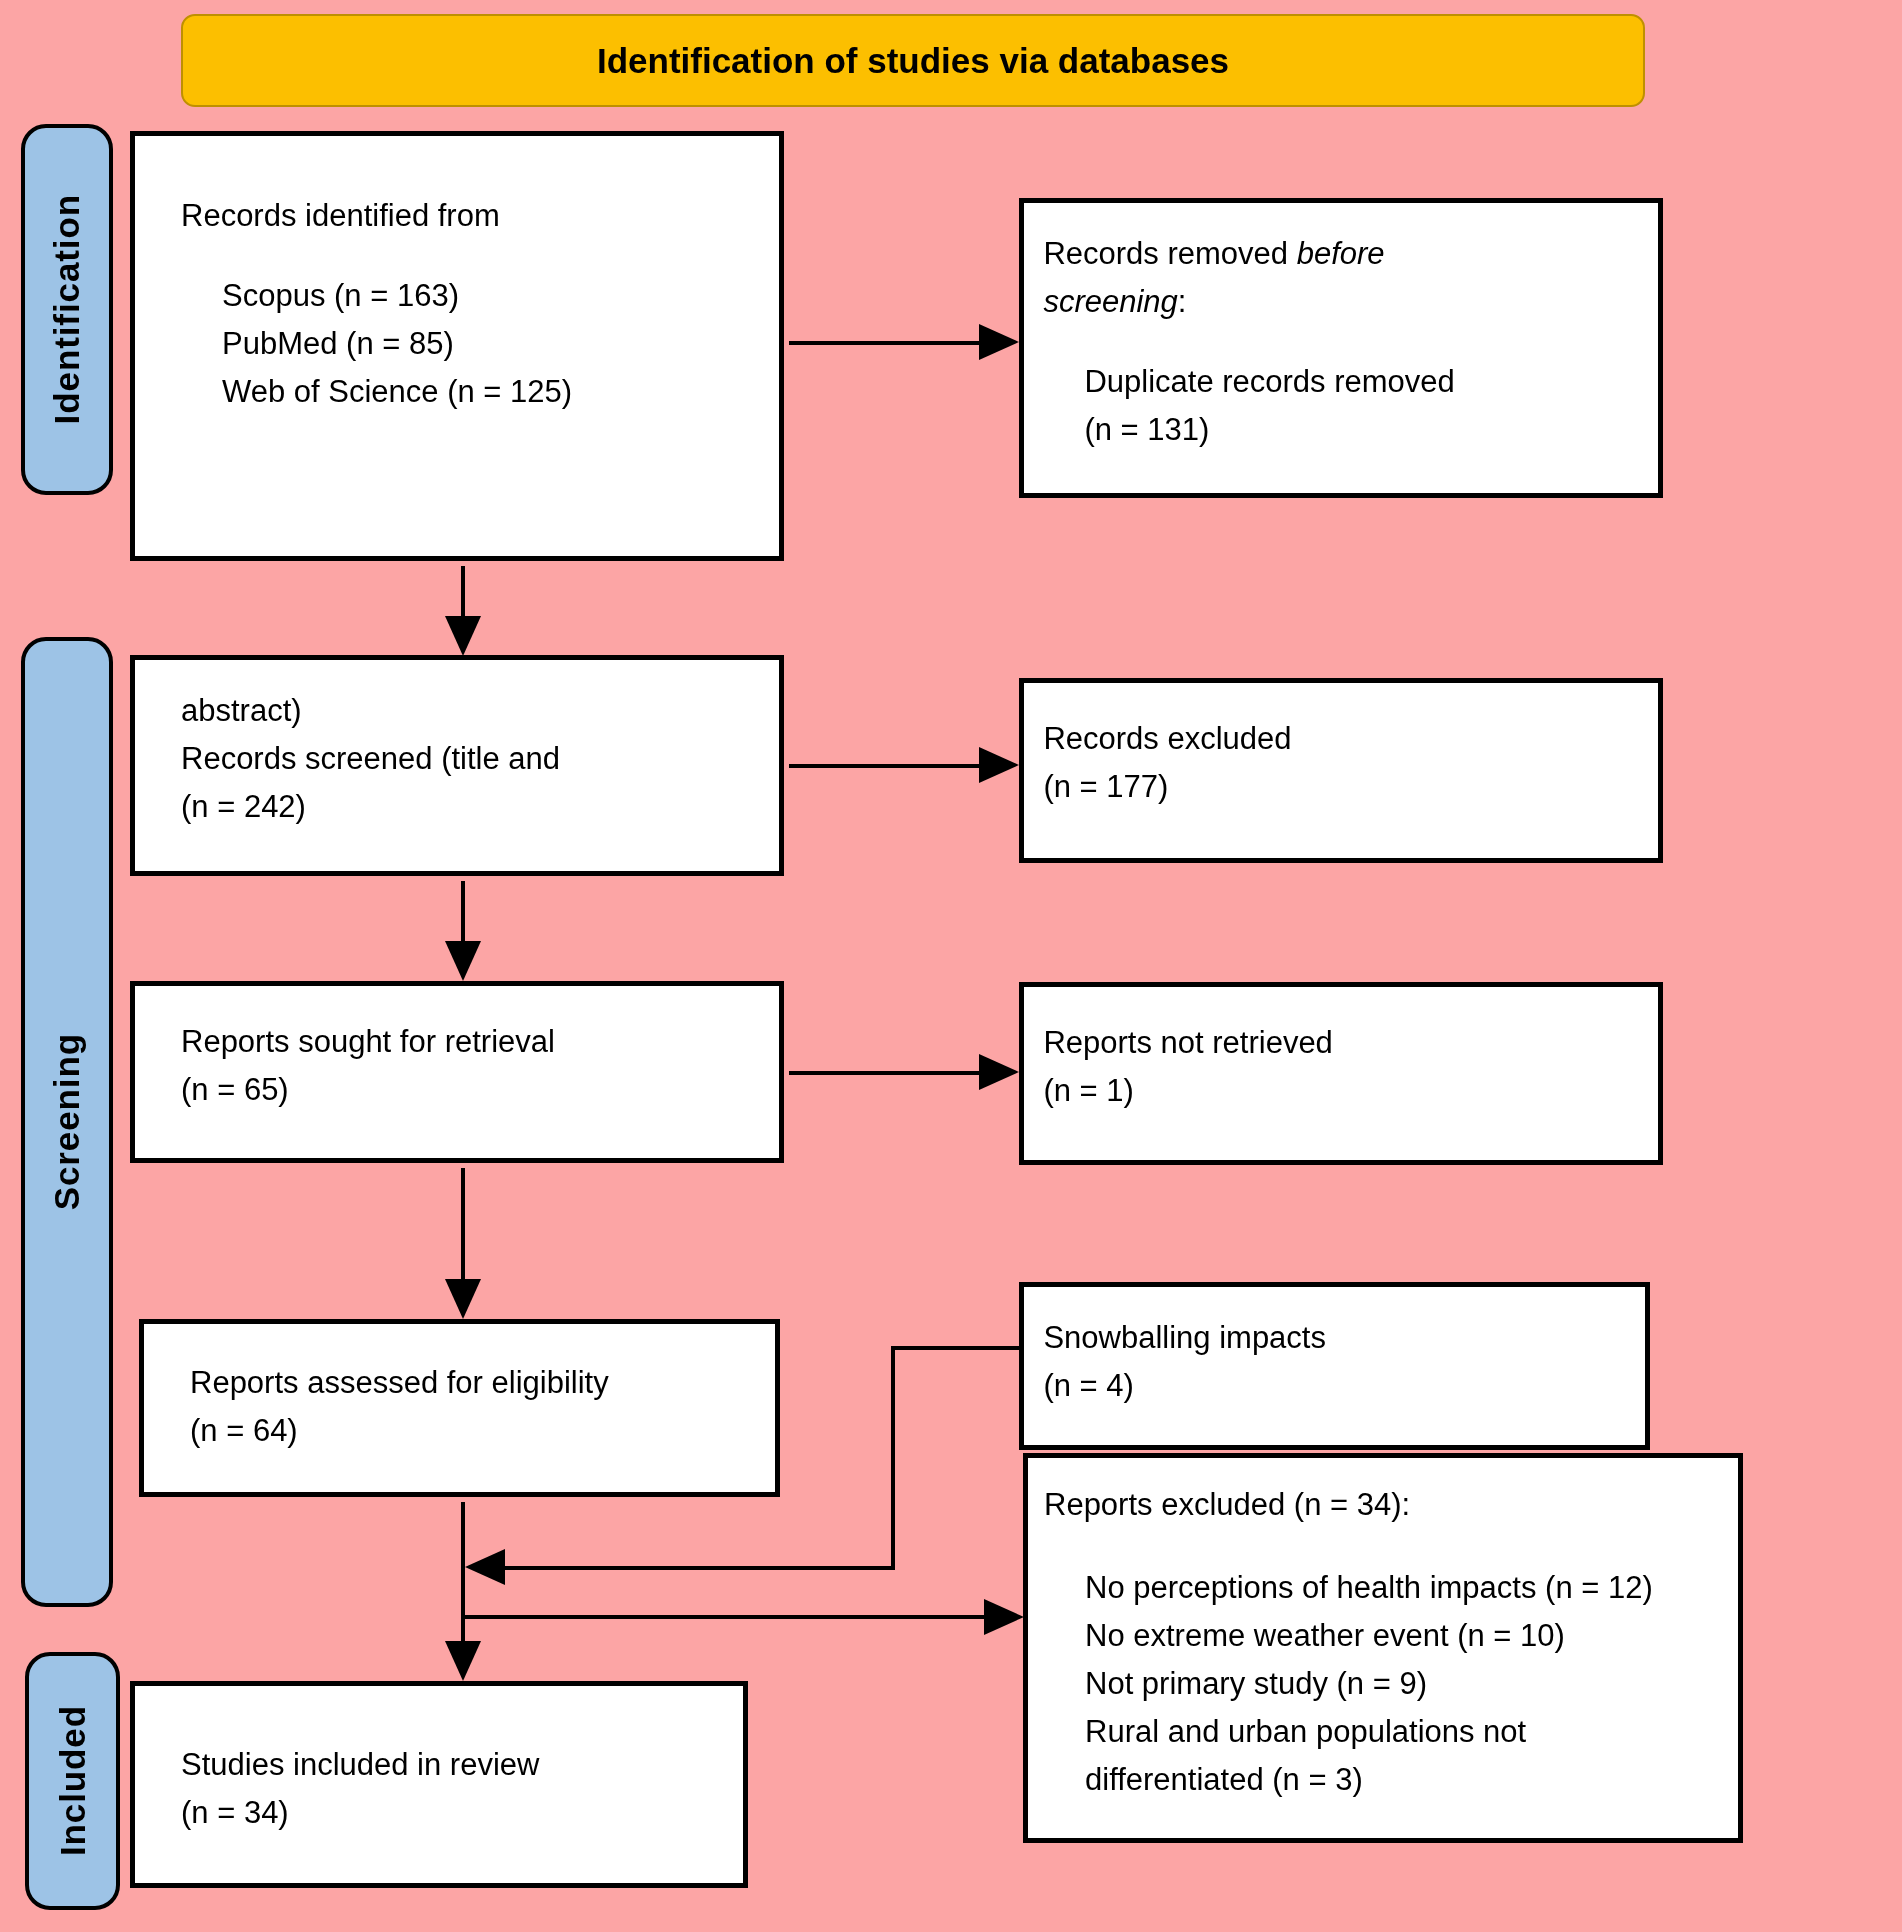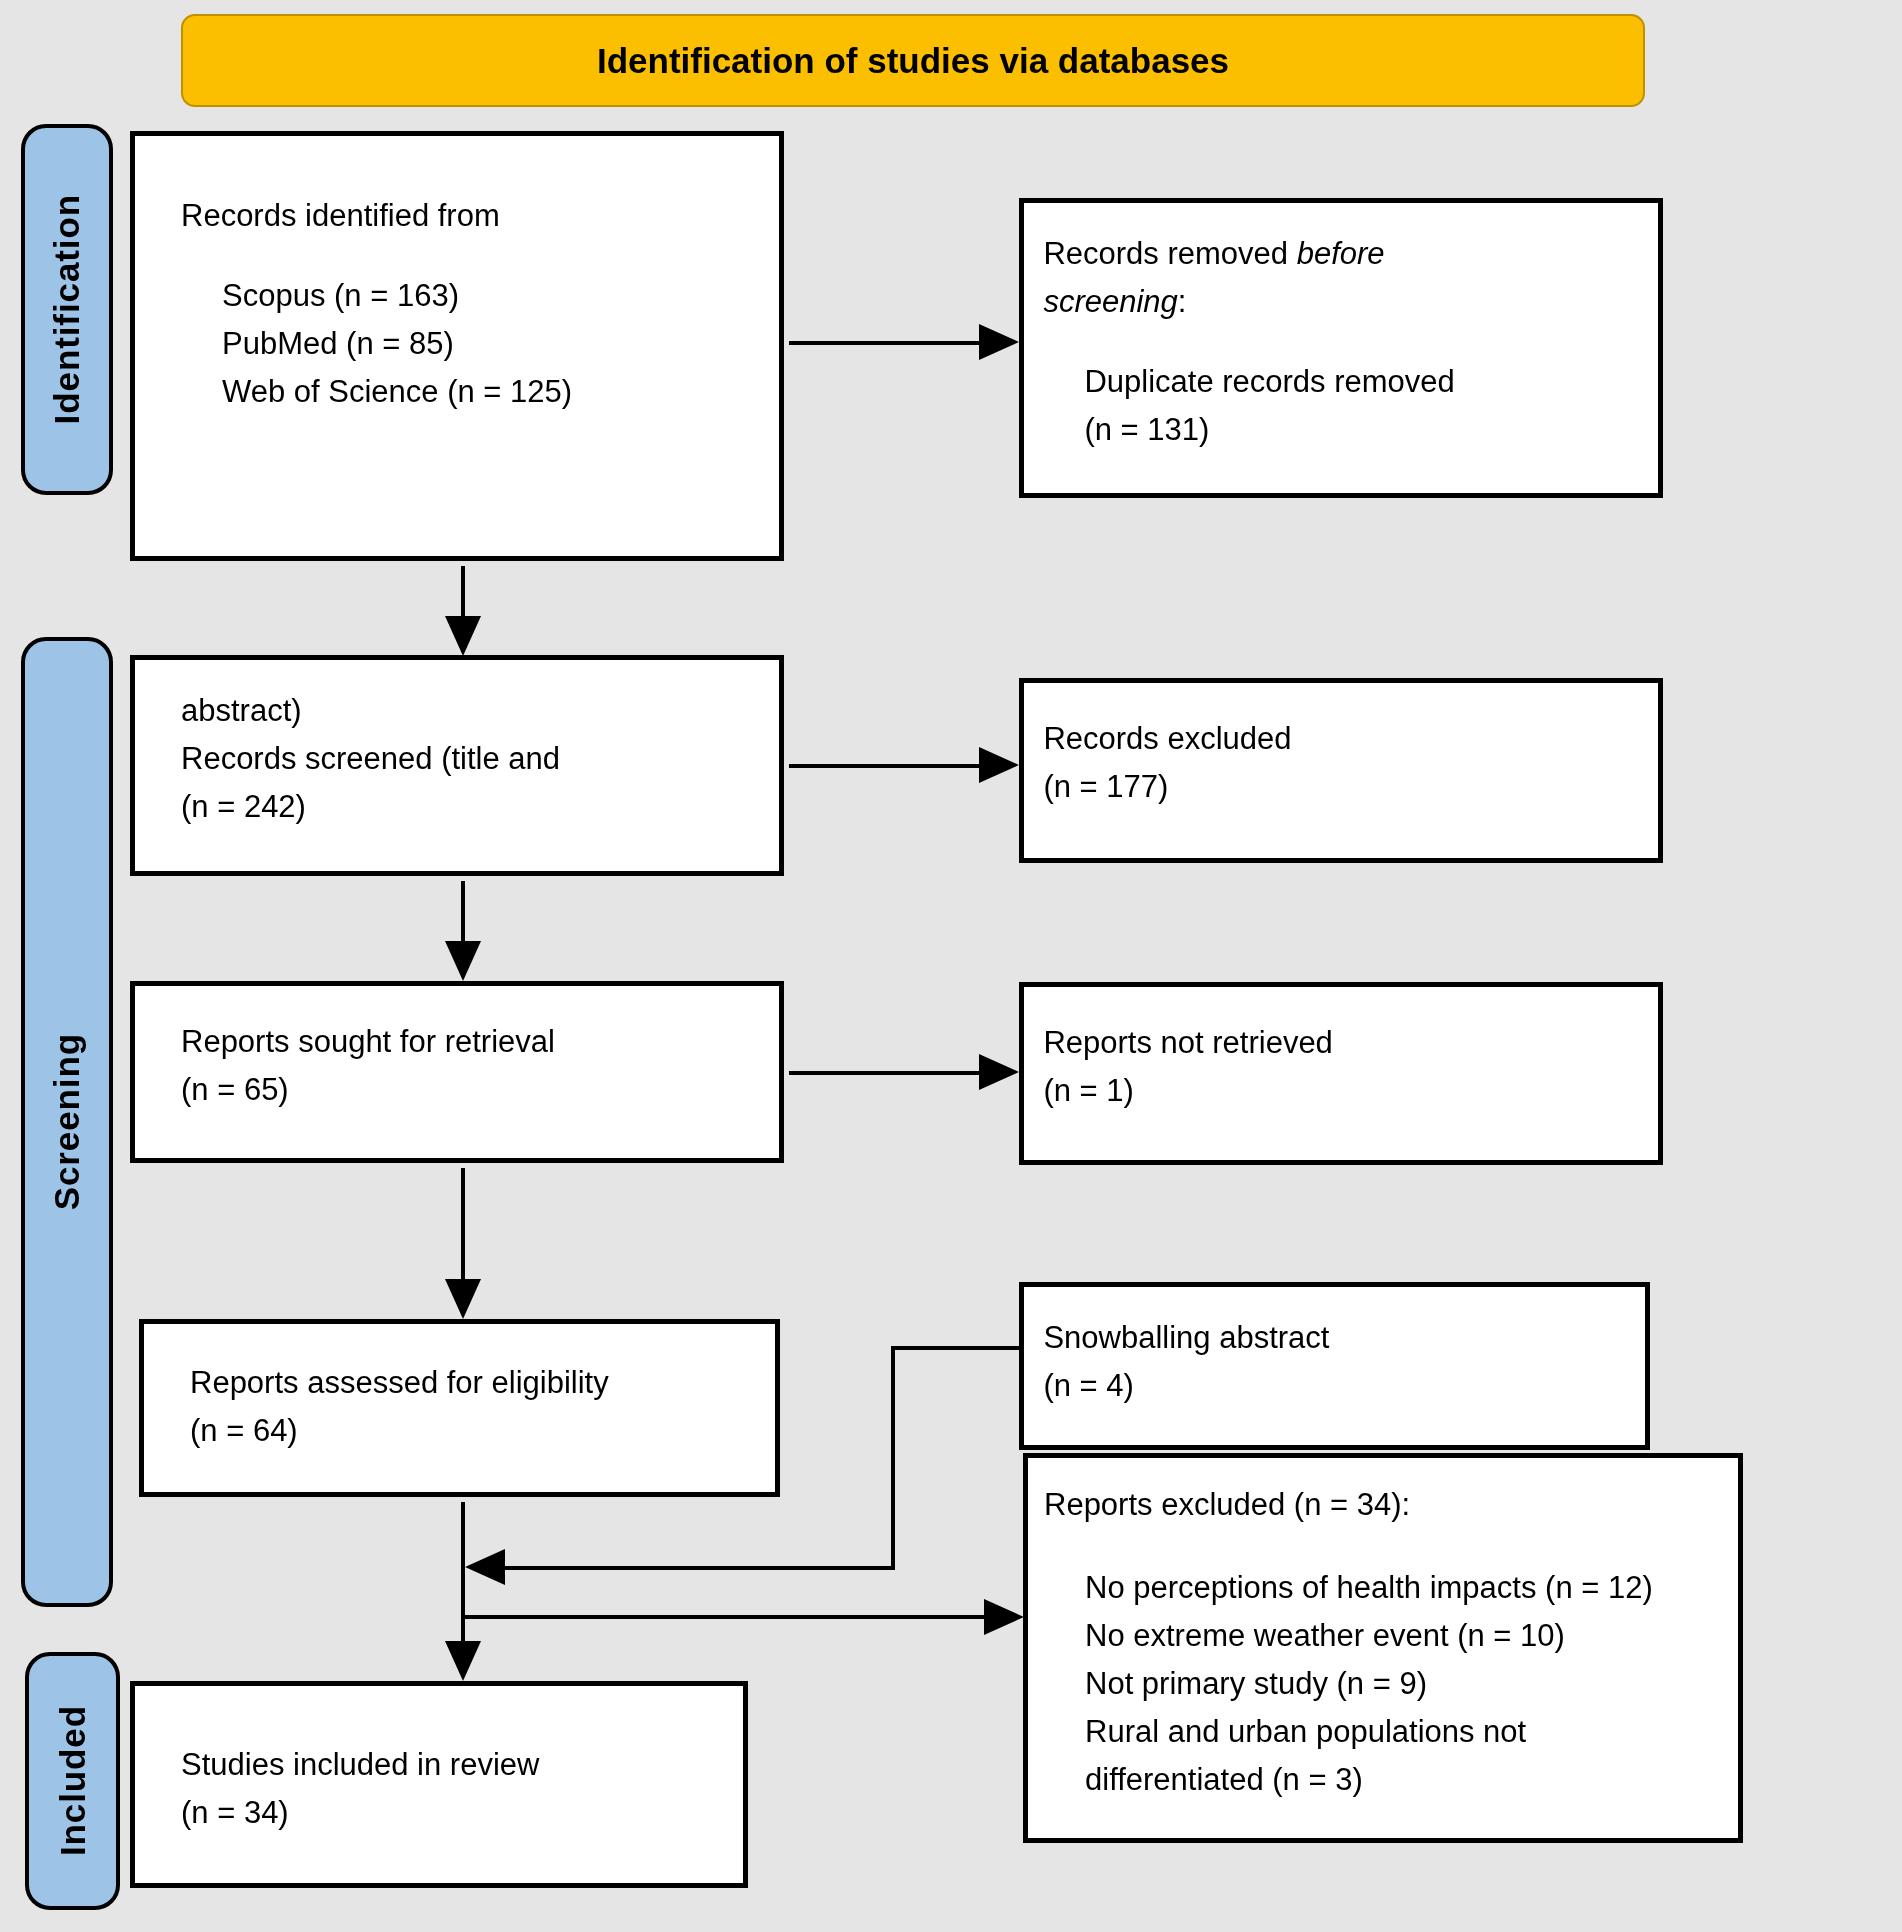--- a/index.html
+++ b/index.html
@@ -1,19 +1,19 @@
 <!DOCTYPE html>
 <html style="font-size:14px"><head>
 <meta charset="utf-8">
 <style>
   html,body{margin:0;padding:0;background:#ffffff;}
   #canvas{
     position:relative;
     width:1903px;height:1932px;
-    background:#e5e5e5;
+    background:#fca5a5;
     font-family:"Liberation Sans", sans-serif;
     color:#000;
   }
   
   .banner{
     position:absolute;left:181px;top:14px;width:1464px;height:93px;
     background:#FCBF00;border:2.6px solid #BF9000;border-radius:14px;
     display:flex;align-items:center;justify-content:center;
     box-sizing:border-box;
   }
@@ -120,21 +120,21 @@
     <div class="line">Reports not retrieved</div>
     <div class="line">(n = 1)</div>
   </div>
 
   <div class="box" id="box-assessed">
     <div class="line">Reports assessed for eligibility</div>
     <div class="line">(n = 64)</div>
   </div>
 
   <div class="box" id="box-snowballing">
-    <div class="line">Snowballing abstract</div>
+    <div class="line">Snowballing impacts</div>
     <div class="line">(n = 4)</div>
   </div>
 
   <div class="box" id="box-rep-excluded">
     <div class="line">Reports excluded (n = 34):</div>
     <div class="items">
       <div class="line">No perceptions of health impacts (n = 12)</div>
       <div class="line">No extreme weather event (n = 10)</div>
       <div class="line">Not primary study (n = 9)</div>
       <div class="line">Rural and urban populations not</div>

